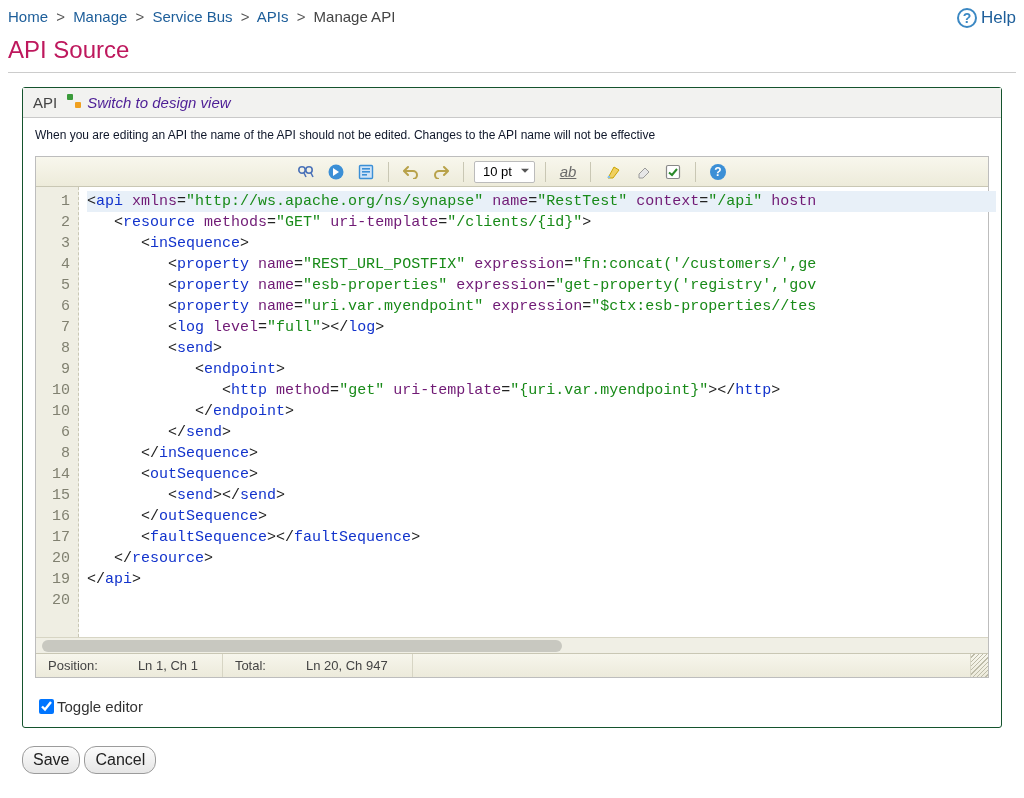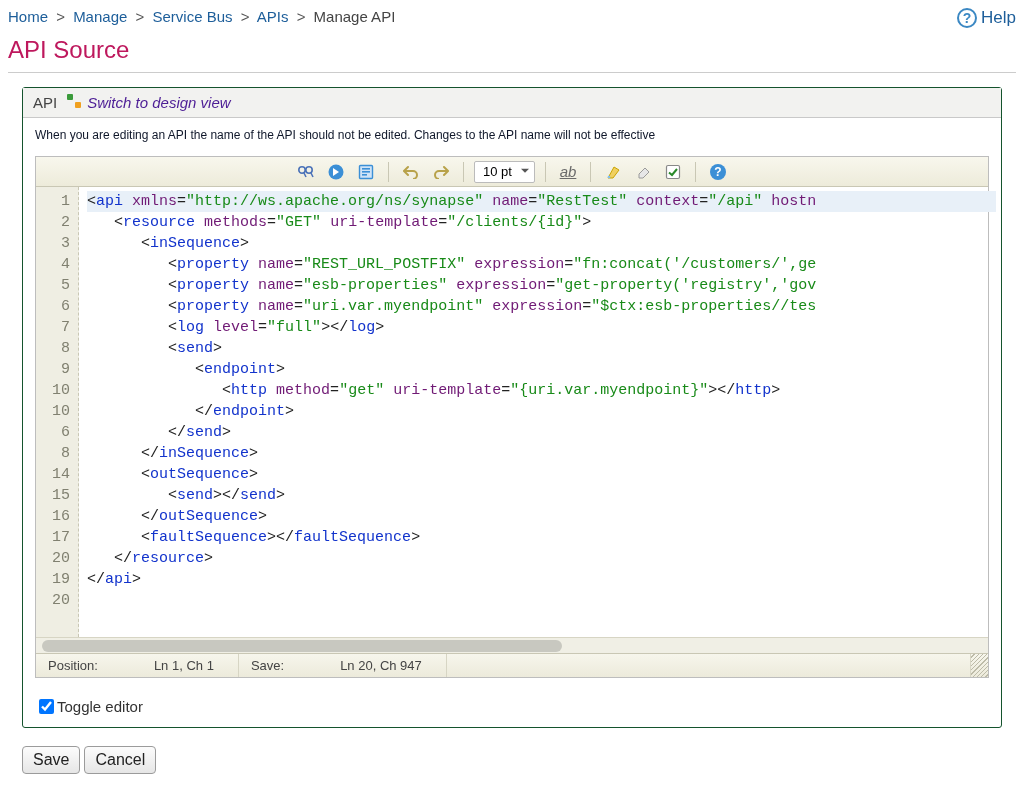--- a/index.html
+++ b/index.html
@@ -87,33 +87,33 @@
   .hscroll {
     height: 16px; background: #f0efe5; border-top: 1px solid #d7d5c4; position: relative;
   }
   .hscroll .thumb {
     position: absolute; top: 2px; left: 6px; height: 12px; width: 520px; border-radius: 6px; background: #c8c8c0;
   }
 
   .statusbar {
     display: flex; background: linear-gradient(#f7f6ec, #eceadb); border-top: 1px solid #c9c7b4; font-size: 13px; color: #444;
   }
-  .statusbar .cell { padding: 4px 24px 4px 12px; border-right: 1px solid #d7d5c4; display: flex; gap: 56px; }
+  .statusbar .cell { padding: 4px 24px 4px 12px; border-right: 1px solid #d7d5c4; display: flex; gap: 40px; }
   .statusbar .grow { flex: 1; border-right: none; }
   .resize-grip {
     width: 18px; border-left: 1px solid #d7d5c4; background:
       repeating-linear-gradient(135deg, transparent 0 2px, #bdbba8 2px 3px);
   }
 
   .toggle-row { padding: 6px 12px 10px 12px; font-size: 15px; color: #333; display: flex; align-items: center; gap: 0;}
   .toggle-row input { width: 15px; height: 15px; }
 
   .action-row { padding: 4px 14px 14px 14px; display: flex; gap: 4px; }
   .btn {
-    font-size: 16px; padding: 4px 10px; border: 1px solid #9b9b9b; border-radius: 4px;
+    font-size: 16px; padding: 4px 10px; border: 1px solid #9b9b9b; border-radius: 12px;
     background: linear-gradient(#fcfcfc, #e6e6e6); cursor: pointer; color: #222;
   }
 
   svg { display: block; }
 </style>
 </head>
 <body>
 
 <div class="page">
   <div class="topbar">
@@ -251,21 +251,21 @@
         <div class="hscroll">
           <div class="thumb"></div>
         </div>
 
         <div class="statusbar">
           <div class="cell">
             <span>Position:</span>
             <span>Ln 1, Ch 1</span>
           </div>
           <div class="cell">
-            <span>Save:</span>
+            <span>Total:</span>
             <span>Ln 20, Ch 947</span>
           </div>
           <div class="cell grow"></div>
           <div class="resize-grip"></div>
         </div>
       </div>
     </div>
 
     <div class="toggle-row">
       <input type="checkbox" checked="" style="">

